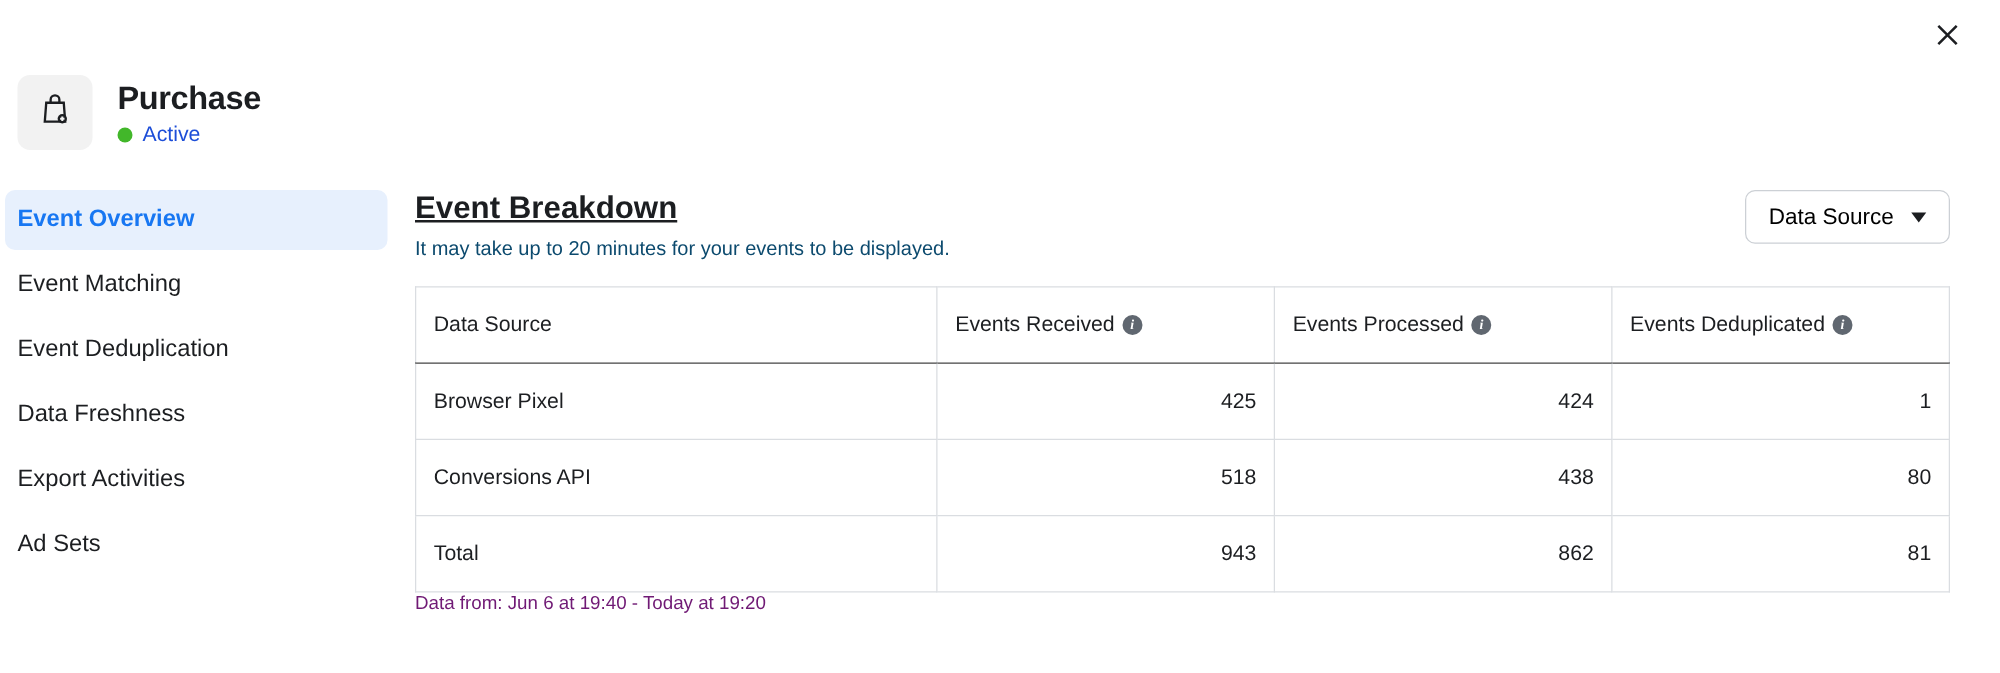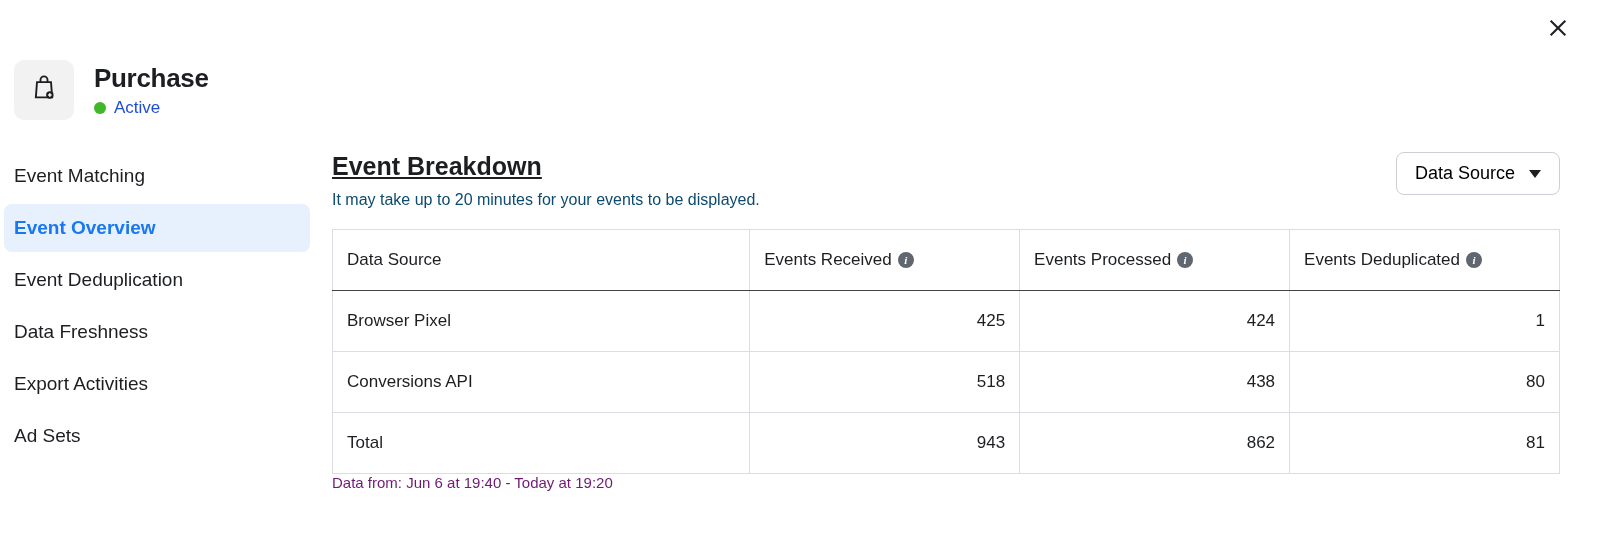--- a/index.html
+++ b/index.html
@@ -160,25 +160,25 @@
     <div class="event-title">Purchase</div>
     <div class="status-row">
       <span class="status-dot"></span>
       <span class="status-text">Active</span>
     </div>
   </div>
 </div>
 
 <div class="content">
   <div class="sidebar">
-    <div class="sidebar-item">
-      <span>Event Matching</span>
-    </div>
     <div class="sidebar-item active">
       <span>Event Overview</span>
+    </div>
+    <div class="sidebar-item">
+      <span>Event Matching</span>
     </div>
     <div class="sidebar-item">
       <span>Event Deduplication</span>
     </div>
     <div class="sidebar-item">
       <span>Data Freshness</span>
     </div>
     <div class="sidebar-item">
       <span>Export Activities</span>
     </div>

